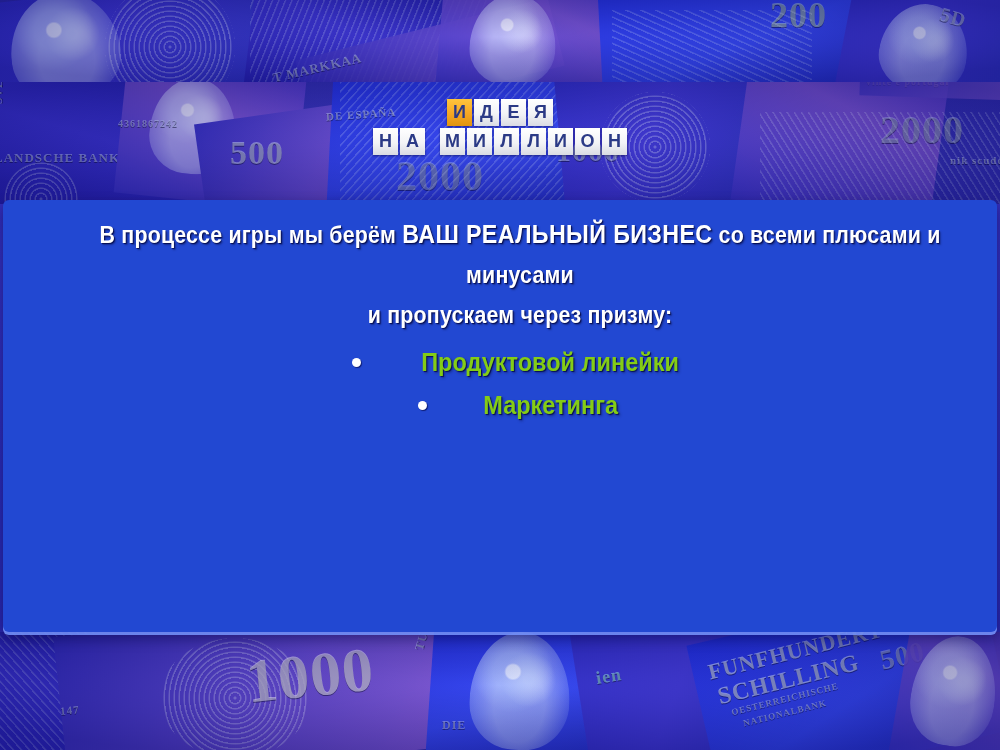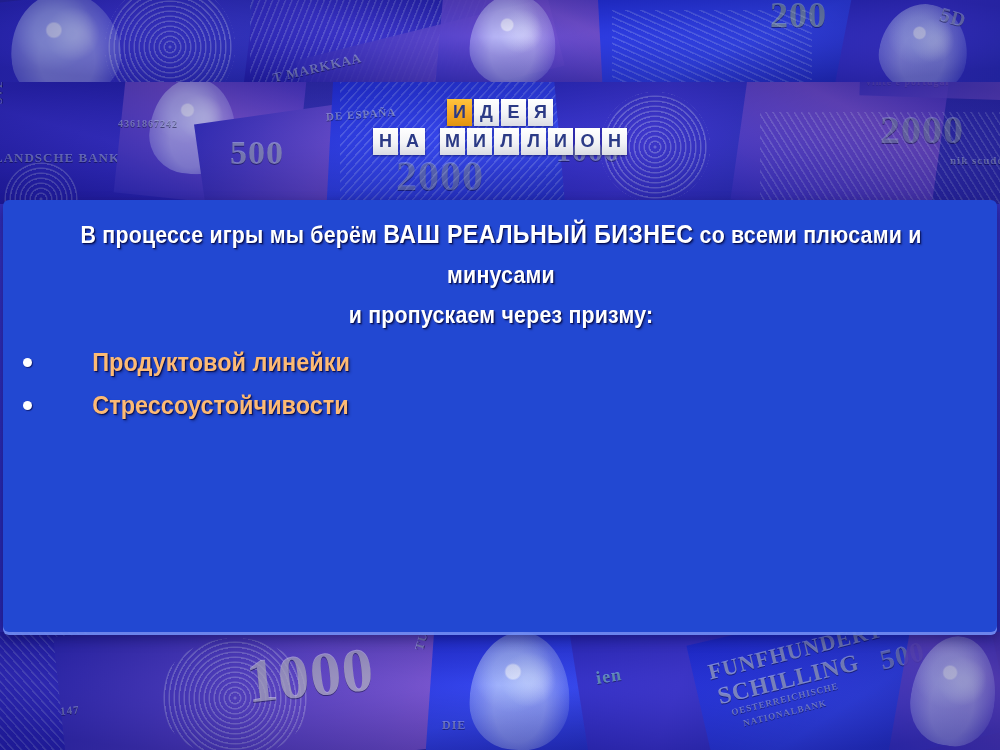--- a/index.html
+++ b/index.html
@@ -74,36 +74,36 @@
   .tile.spacer{background:none;box-shadow:none;width:11px;}
 
   
   .panel{
     position:absolute;left:3px;top:200px;width:994px;height:432px;
     background:#2248d2;
     border-radius:6px;
     box-shadow:0 3px 0 rgba(120,150,255,.85), 0 6px 14px rgba(0,0,60,.45);
     overflow:hidden;
   }
-  .panel-inner{padding:14px 18px 0 20px;}
+  .panel-inner{padding:14px 18px 0 20px;margin-left:38px;}
 
   .intro{
     text-align:center;color:#ffffff;
     font-family:"Liberation Sans","DejaVu Sans",sans-serif;
     font-weight:bold;font-size:23px;line-height:40px;
     transform:scaleX(.93);transform-origin:50% 50%;
     text-shadow:1px 1px 1px rgba(0,0,55,.75), 2px 2px 2px rgba(0,0,40,.35);
     letter-spacing:.2px;
   }
   .intro .emph{font-size:25px;letter-spacing:.4px;}
 
   .bullets{margin-top:6px;}
   .bullet{
-    display:flex;align-items:center;
-    color:#fdba74;
+    display:flex;align-items:center;justify-content:center;
+    color:#84cc16;
     font-family:"Liberation Sans","DejaVu Sans",sans-serif;
     font-weight:bold;font-size:25px;line-height:43px;
     text-shadow:1px 1px 1px rgba(0,0,55,.75), 2px 2px 3px rgba(0,0,40,.35);
   }
   .bullet .dot{
     display:inline-block;width:9px;height:9px;border-radius:50%;
     background:#ffffff;flex:0 0 auto;
     box-shadow:1px 1px 1px rgba(0,0,55,.6);
   }
   .bullet .gap{display:inline-block;width:52px;flex:0 0 auto;}
@@ -221,20 +221,20 @@
 
       <div class="bullets" id="bullet-list">
           <div class="bullet">
             <span class="dot"></span>
             <span class="gap"></span>
             <span class="label">Продуктовой линейки</span>
           </div>
           <div class="bullet">
             <span class="dot"></span>
             <span class="gap"></span>
-            <span class="label">Стрессоустойчивости</span>
+            <span class="label">Маркетинга</span>
           </div>
         </div>
 
     </div>
   </div>
 
 </div>
 
 </body></html>

